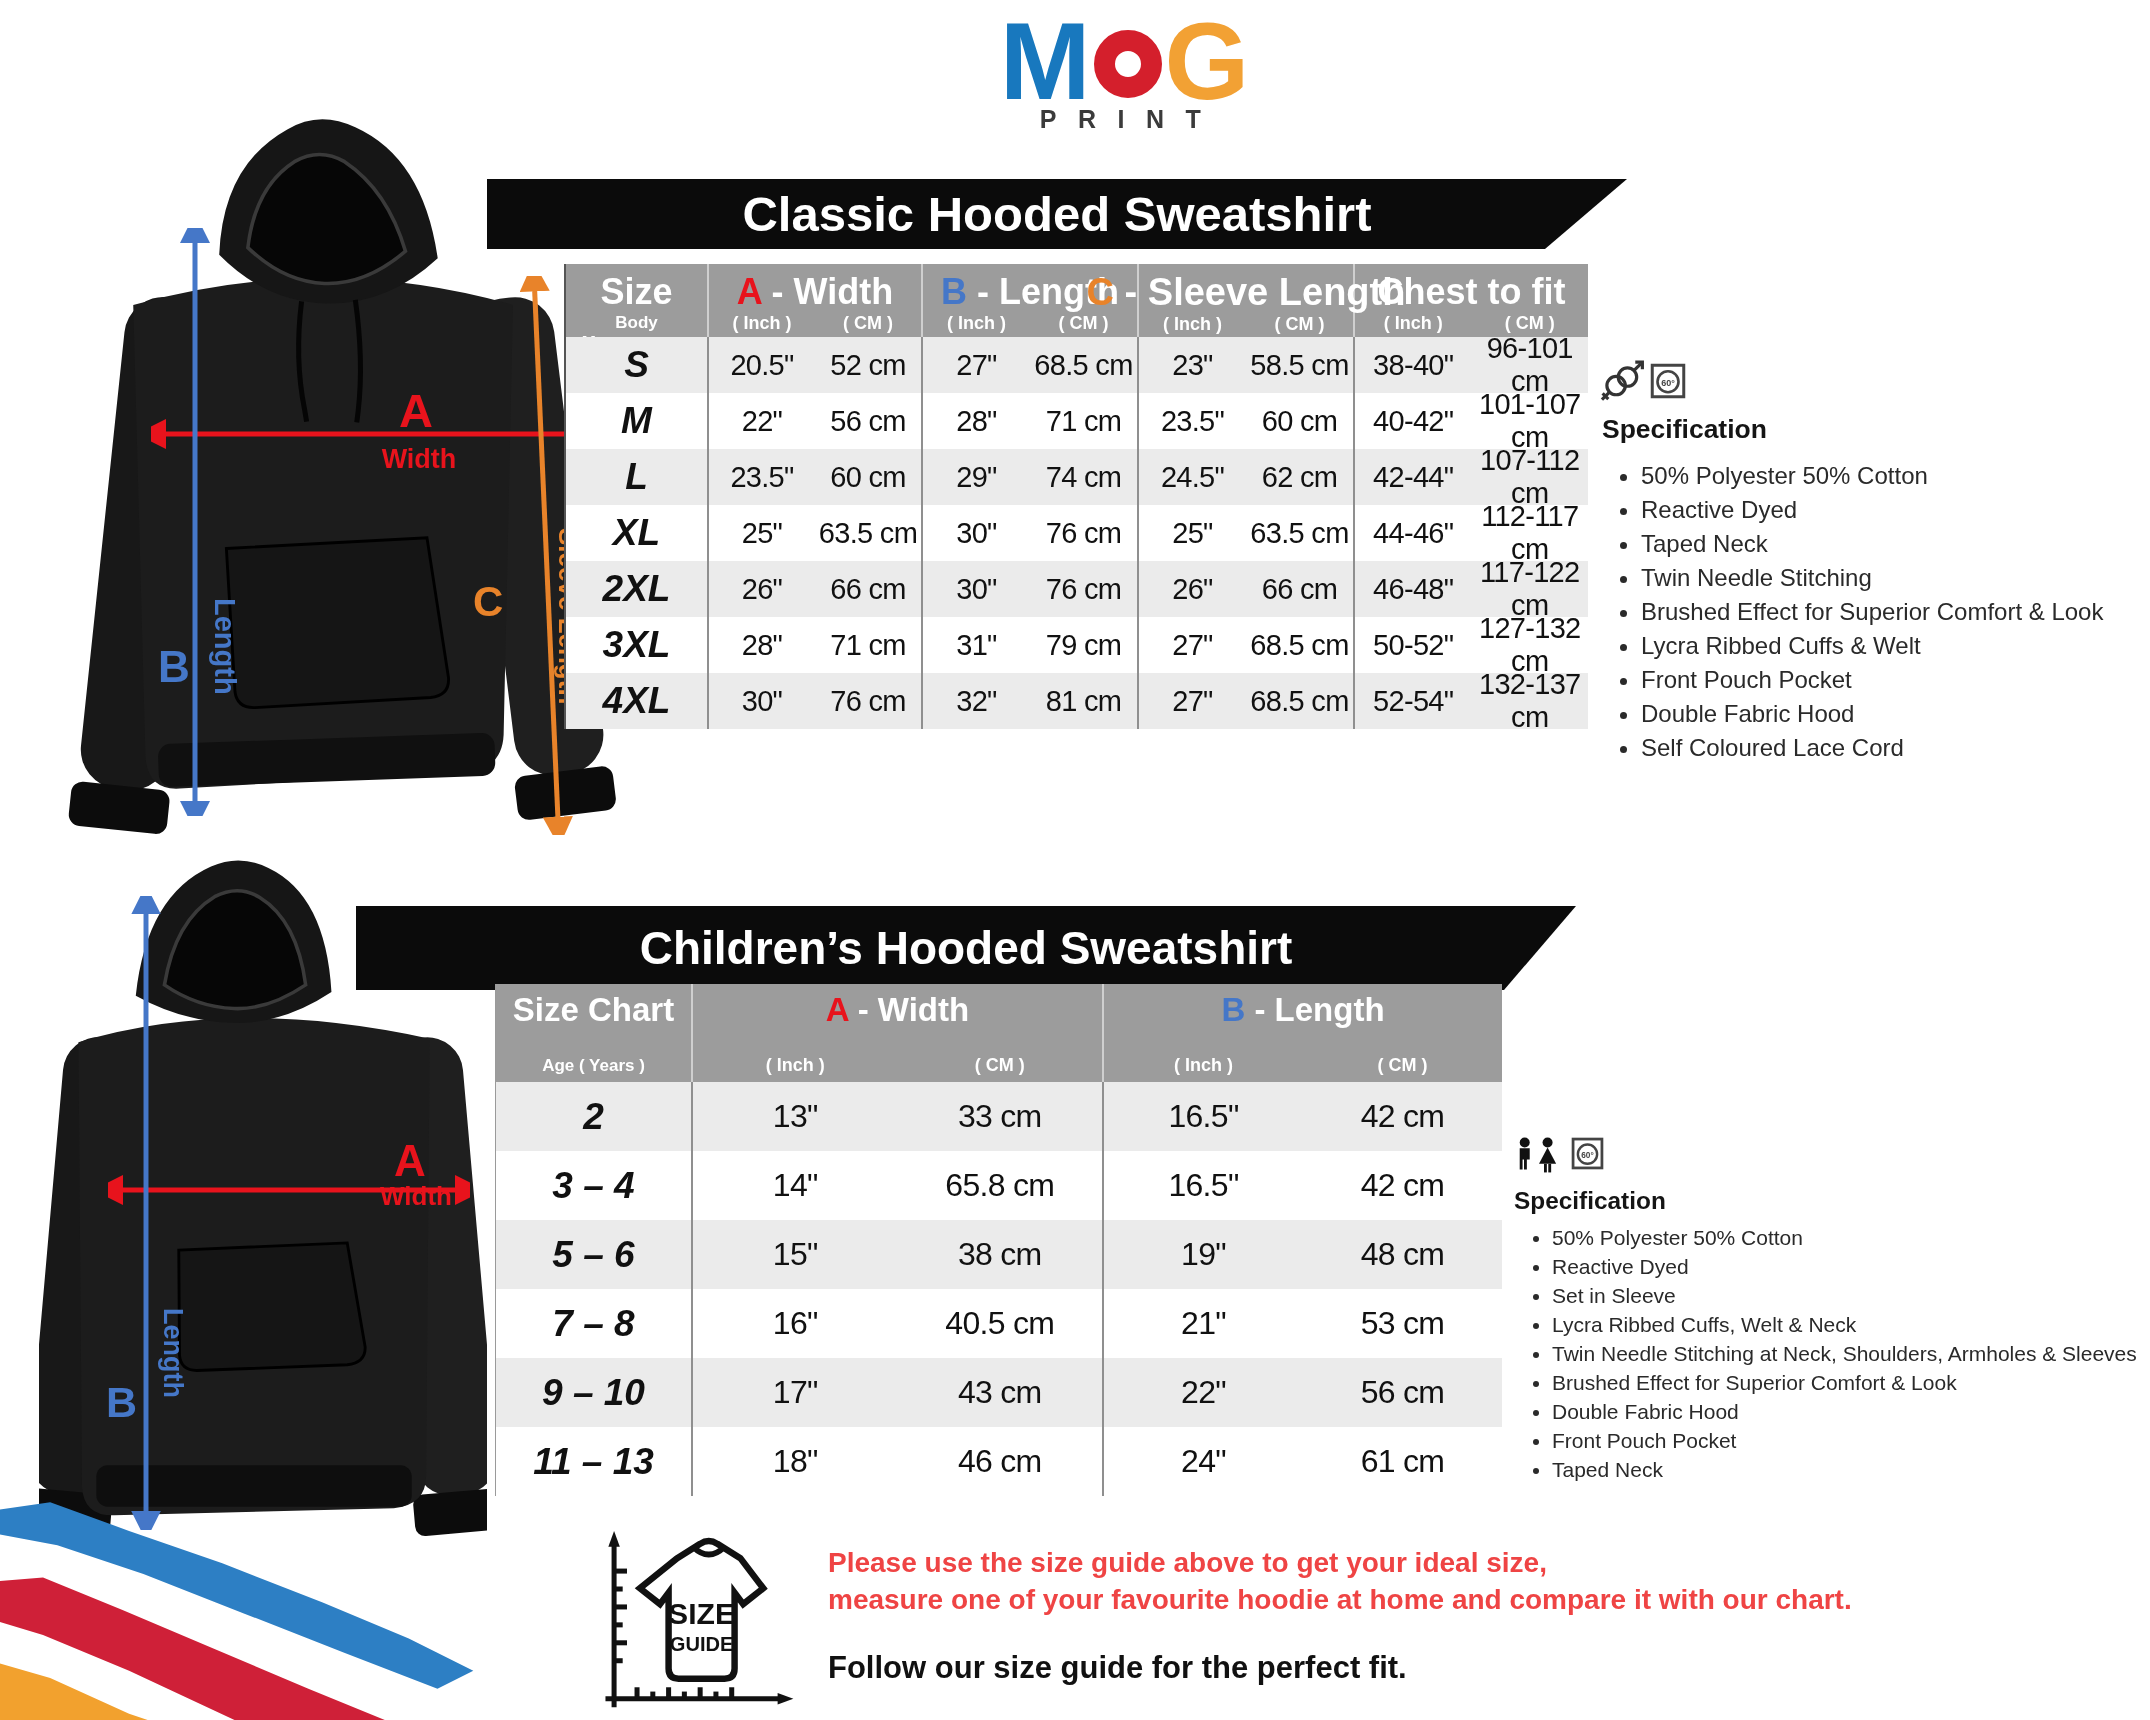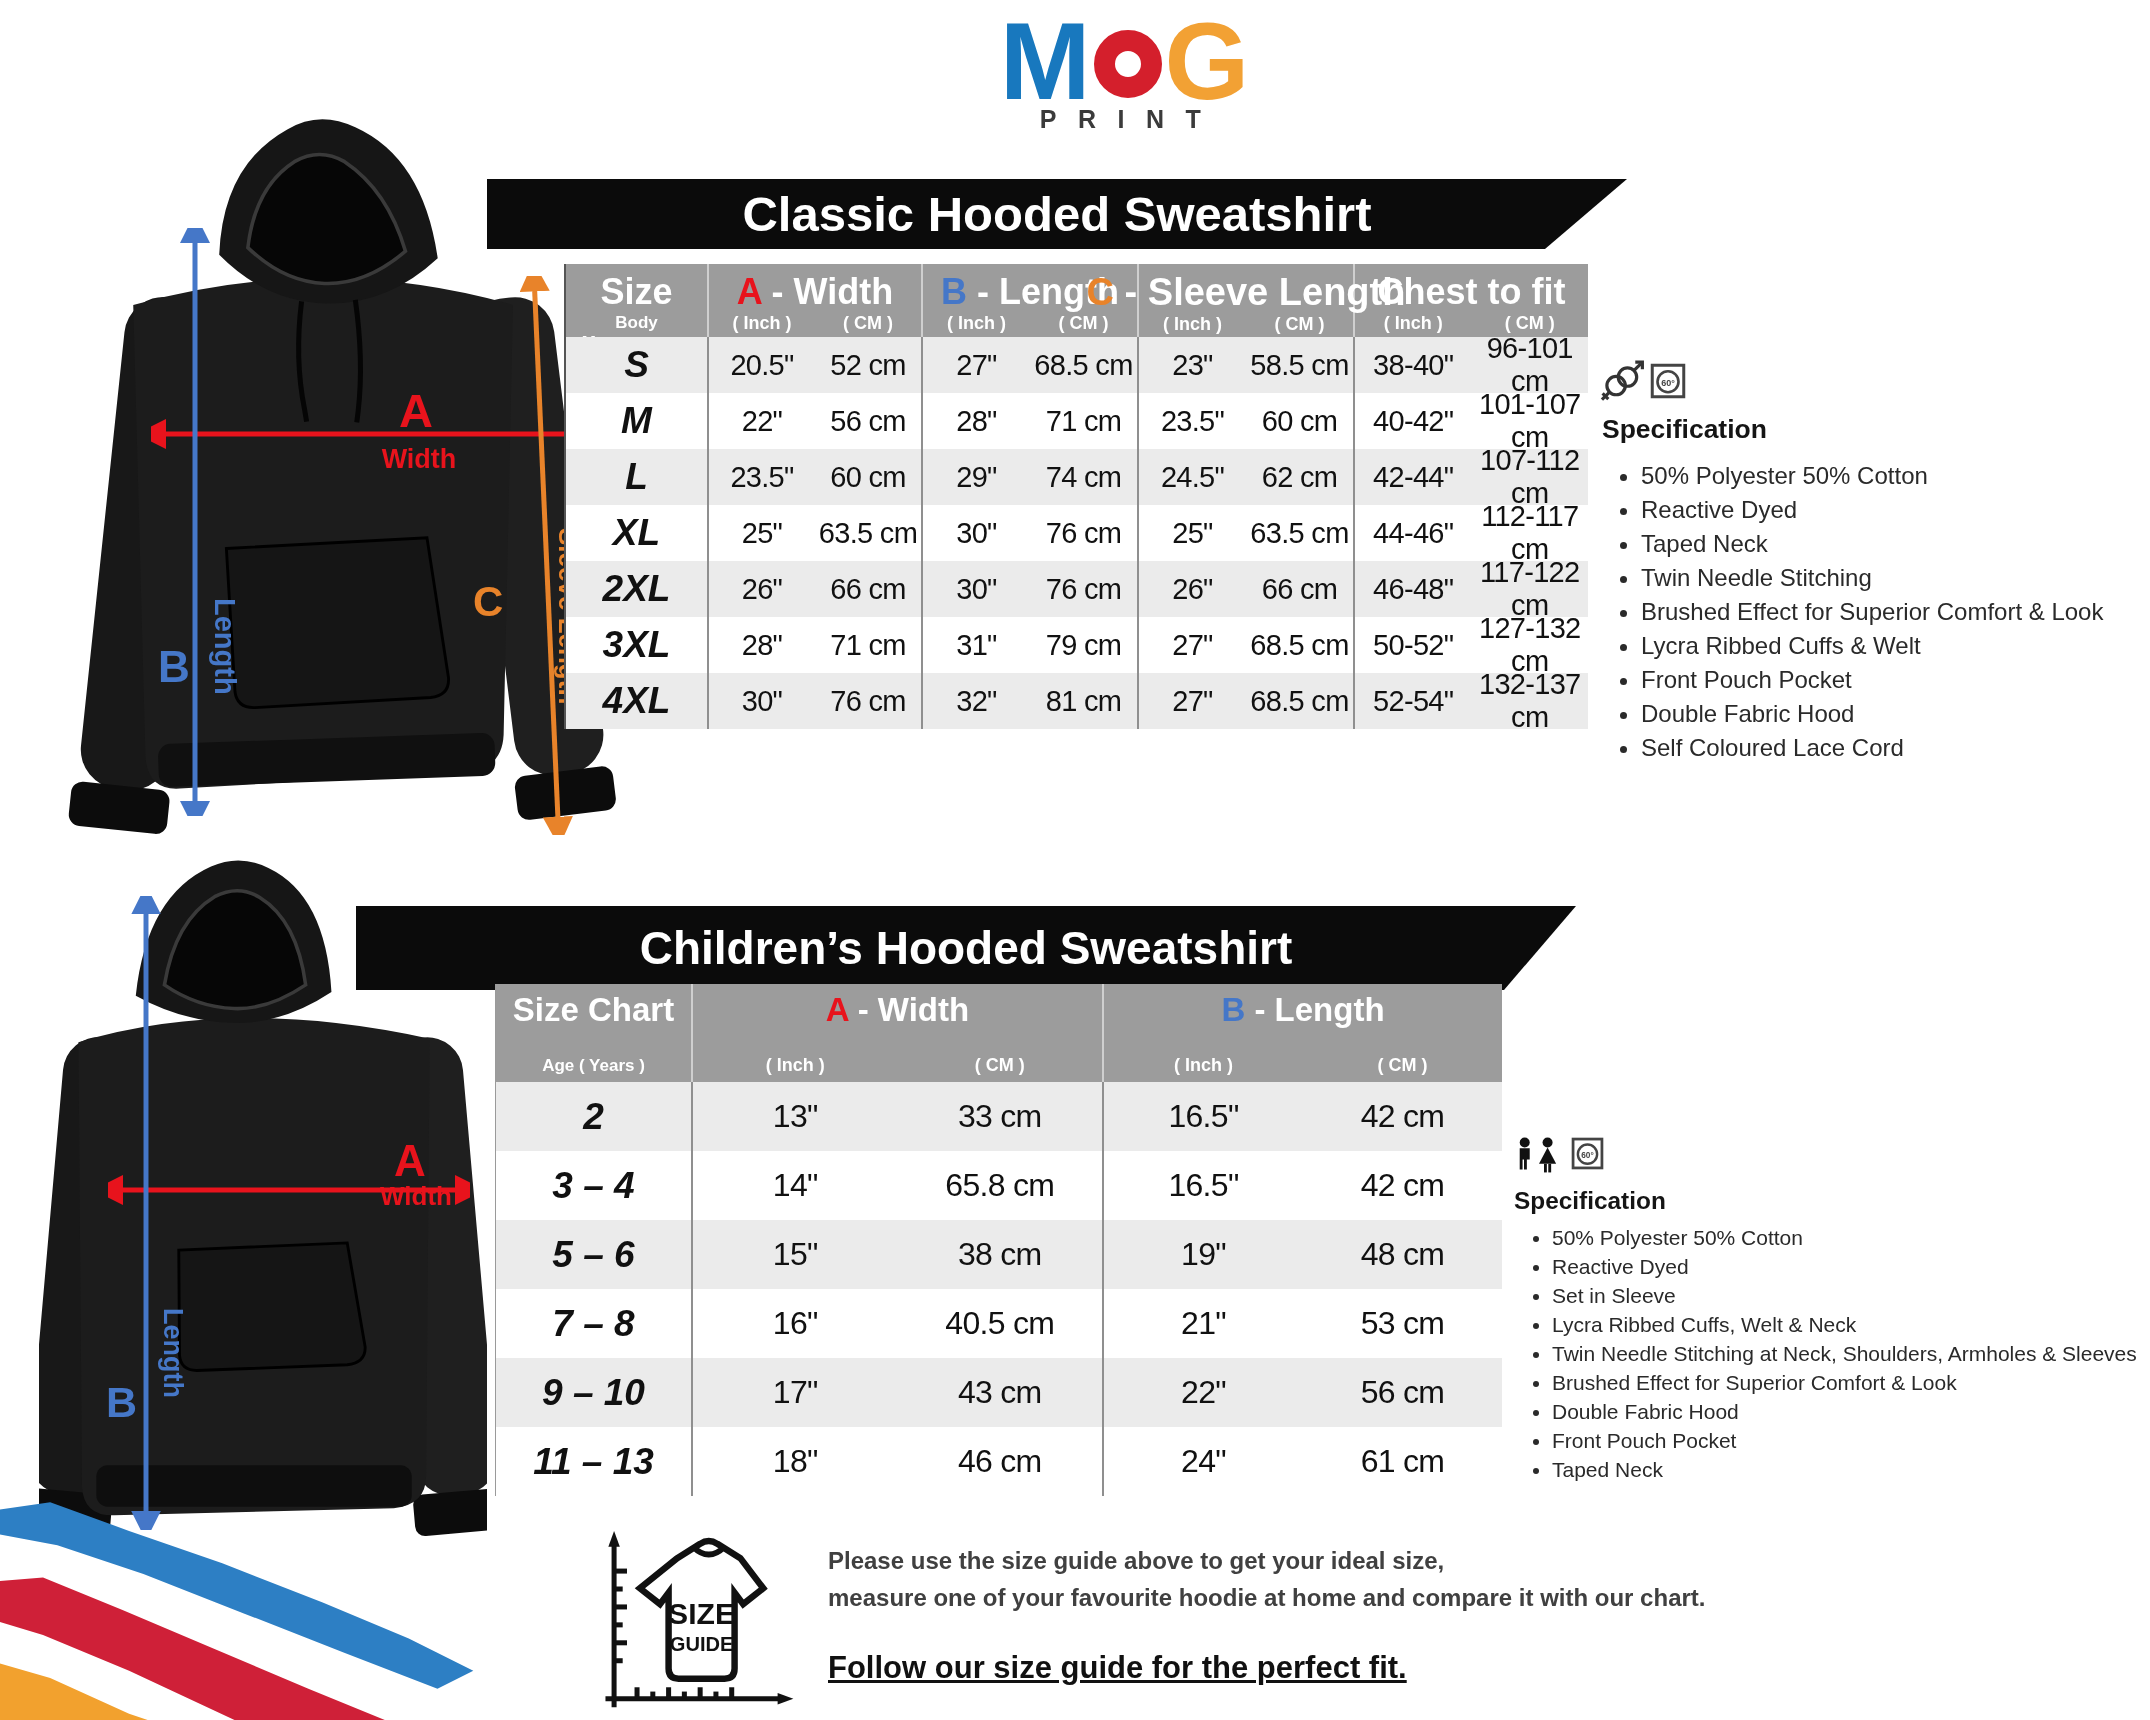--- a/index.html
+++ b/index.html
@@ -69,22 +69,22 @@
   #spec-kids-list{left:1520px;top:1223px;font-size:21px;line-height:29px;}
 
   
   .lblA{font-weight:800;color:#e8131c;}
   .lblB{font-weight:800;color:#4577c8;}
   .lblC{font-weight:800;color:#e8832a;}
   .vtext{position:absolute;transform-origin:0 0;transform:rotate(90deg);white-space:nowrap;font-weight:700;}
   .ctr{text-align:center;}
 
   
-  .foot-green{font-weight:700;color:#404040;font-size:24px;}
-  .foot-black{font-weight:700;color:#111;font-size:31px;text-decoration:underline;}
+  .foot-green{font-weight:700;color:#ef4444;font-size:28px;}
+  .foot-black{font-weight:700;color:#111;font-size:31px;}
   #footer-line1{left:828px;top:1547px;}
   #footer-line2{left:828px;top:1584px;}
   #footer-line3{left:828px;top:1650px;}
 </style>
 </head>
 <body>
 
 <div class="abs" id="logo">
   <div class="row">
     <span class="logo-m">M</span>

